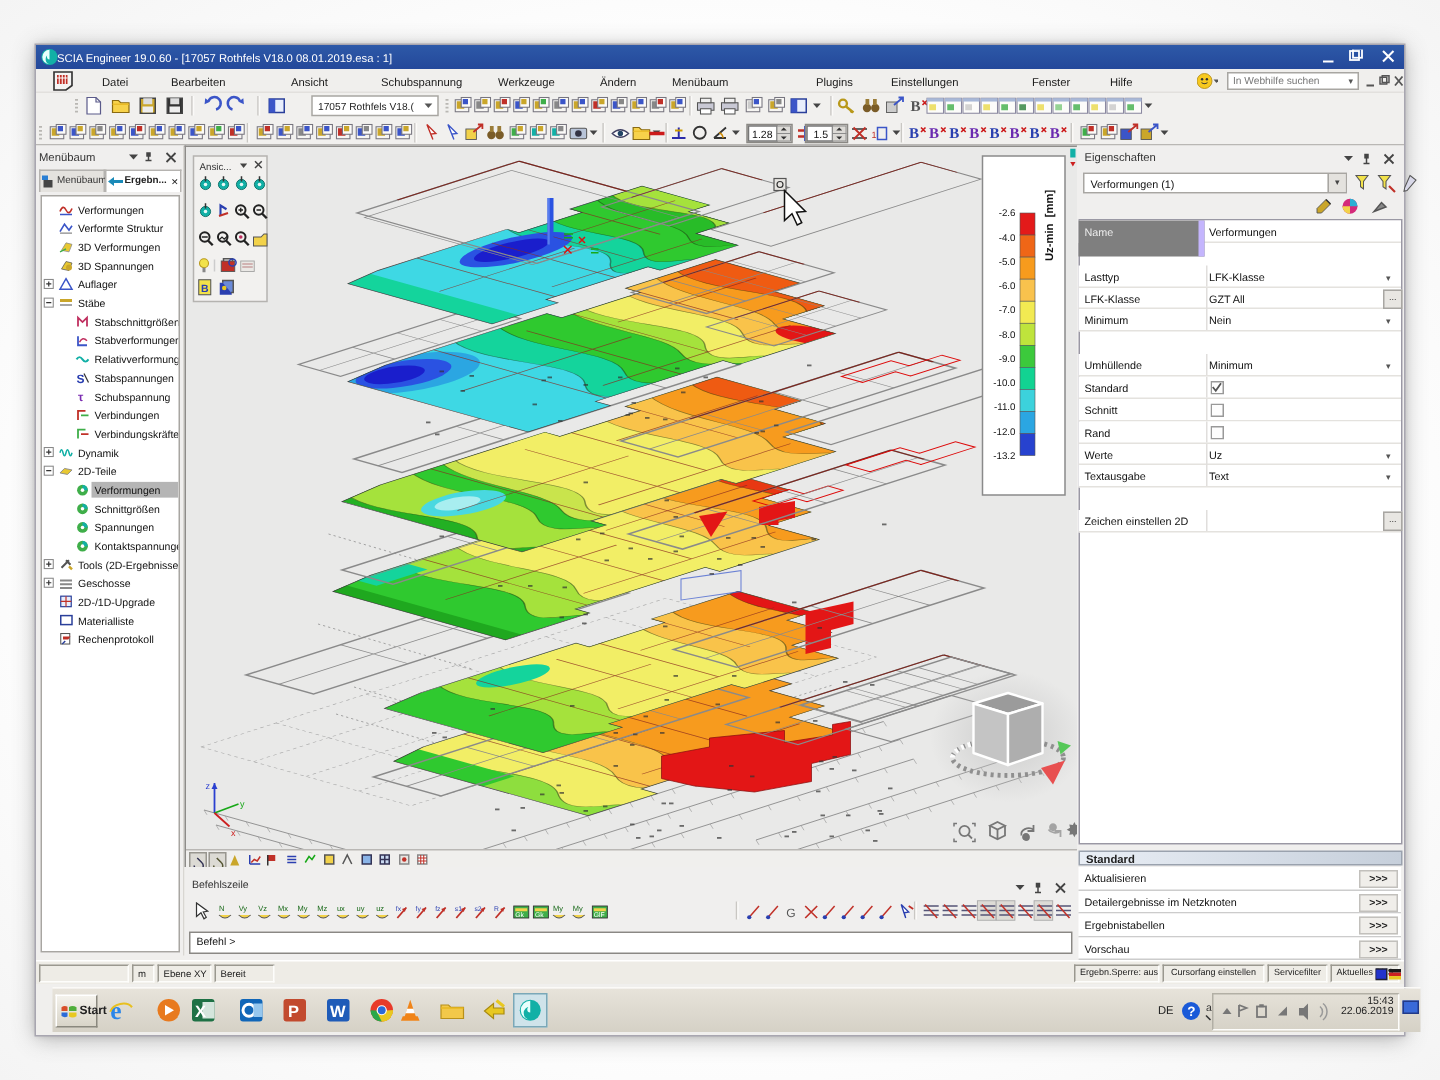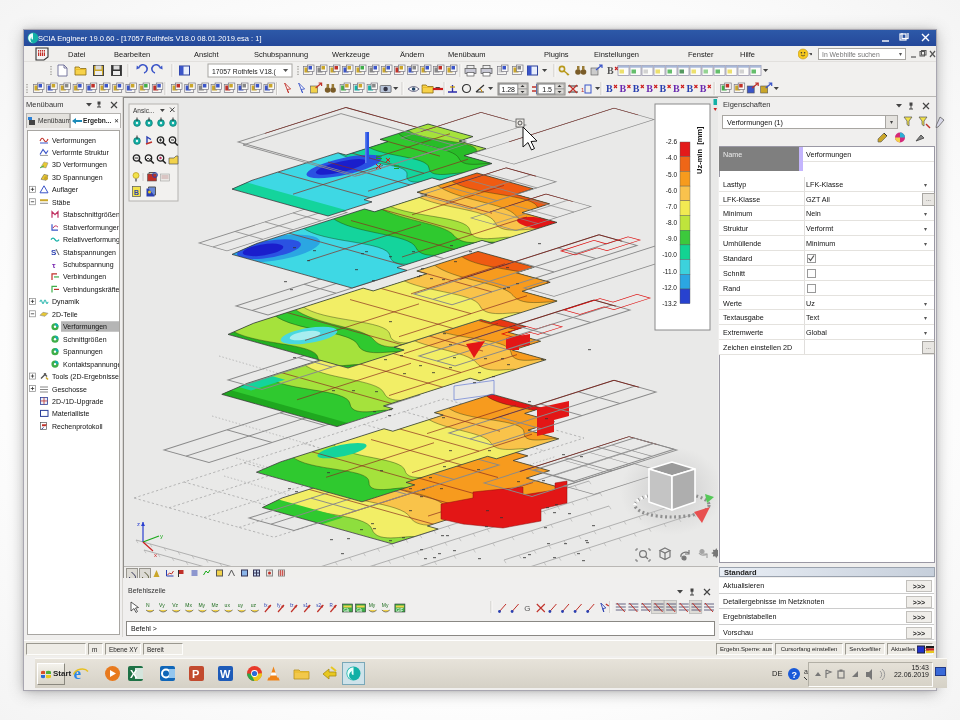--- a/index.html
+++ b/index.html
@@ -1489,26 +1489,20 @@
           <span class="pgval">GZT All</span>
           <span class="pgdd">▾</span>
           <div class="abs" style="right:-1px;top:1px;width:13px;height:13px;background:#e8e6e2;border:1px solid #a8a6a2;font-size:6px;color:#333;text-align:center;line-height:11px">...</div>
         </div>
         <div class="pgrow" style="top:109.428px;height:14.857px">
           <span class="pglab">Minimum</span>
           <div class="abs" style="left:85px;top:0;width:1px;height:14px;background:#e0dedc"></div>
           <span class="pgval">Nein</span>
           <span class="pgdd">▾</span>
         </div>
-        <div class="pgrow" style="top:124.285px;height:14.857px">
-          <span class="pglab">Struktur</span>
-          <div class="abs" style="left:85px;top:0;width:1px;height:14px;background:#e0dedc"></div>
-          <span class="pgval">Verformt</span>
-          <span class="pgdd">▾</span>
-        </div>
         <div class="pgrow" style="top:153.999px;height:14.857px">
           <span class="pglab">Standard</span>
           <div class="abs" style="left:85px;top:0;width:1px;height:14px;background:#e0dedc"></div>
           <svg class="abs" style="left:88px;top:3px" width="9" height="9" viewBox="0 0 9 9">
             <rect x="0.5" y="0.5" width="8" height="8" fill="#fdfdfd" stroke="#999"></rect>
             <path d="M1.5,4l2,2.5L7,1.5" stroke="#555" stroke-width="1.2" fill="none"></path>
           </svg>
         </div>
         <div class="pgrow" style="top:139.142px;height:14.857px">
           <span class="pglab">Umhüllende</span>
@@ -1533,26 +1527,20 @@
           <span class="pglab">Rand</span>
           <div class="abs" style="left:85px;top:0;width:1px;height:14px;background:#e0dedc"></div>
           <svg class="abs" style="left:88px;top:3px" width="9" height="9" viewBox="0 0 9 9">
             <rect x="0.5" y="0.5" width="8" height="8" fill="#fdfdfd" stroke="#999"></rect>
           </svg>
         </div>
         <div class="pgrow" style="top:213.427px;height:14.857px">
           <span class="pglab">Textausgabe</span>
           <div class="abs" style="left:85px;top:0;width:1px;height:14px;background:#e0dedc"></div>
           <span class="pgval">Text</span>
-          <span class="pgdd">▾</span>
-        </div>
-        <div class="pgrow" style="top:228.284px;height:14.857px">
-          <span class="pglab">Extremwerte</span>
-          <div class="abs" style="left:85px;top:0;width:1px;height:14px;background:#e0dedc"></div>
-          <span class="pgval">Global</span>
           <span class="pgdd">▾</span>
         </div>
         <div class="pgrow" style="top:243.141px;height:14.857px">
           <span class="pglab">Zeichen einstellen 2D</span>
           <div class="abs" style="left:85px;top:0;width:1px;height:14px;background:#e0dedc"></div>
           <span class="pgval"></span>
           <div class="abs" style="right:-1px;top:1px;width:13px;height:13px;background:#e8e6e2;border:1px solid #a8a6a2;font-size:6px;color:#333;text-align:center;line-height:11px">...</div>
         </div>
         <div class="abs" style="left:1px;top:470px;width:216px;height:10px;background:linear-gradient(90deg,#e9eef5,#c6cfdb);border:1px solid #9aa2ae;font-size:7.5px;font-weight:bold;color:#222">
           <span style="position:absolute;left:4px;top:0px">Standard</span>

